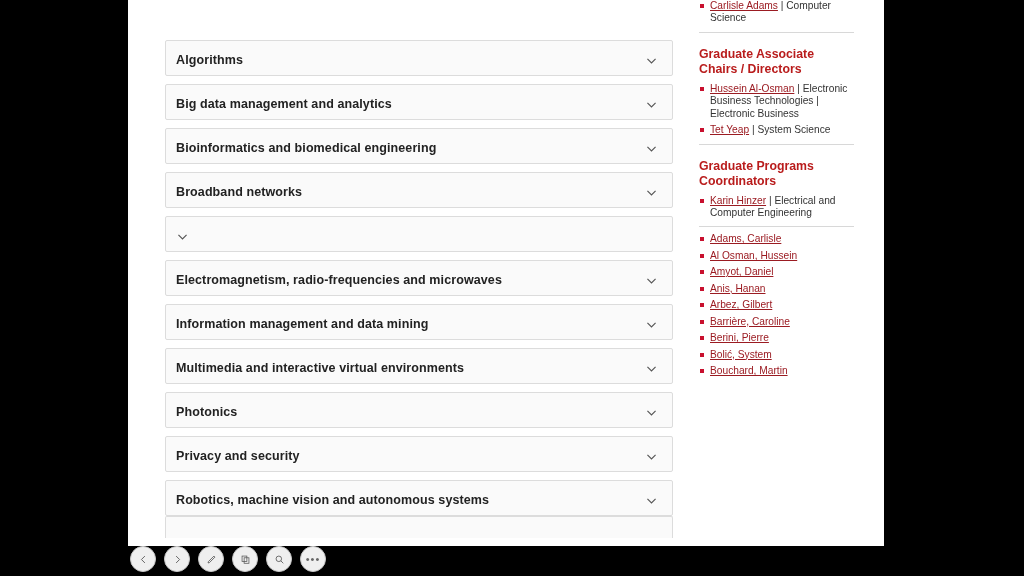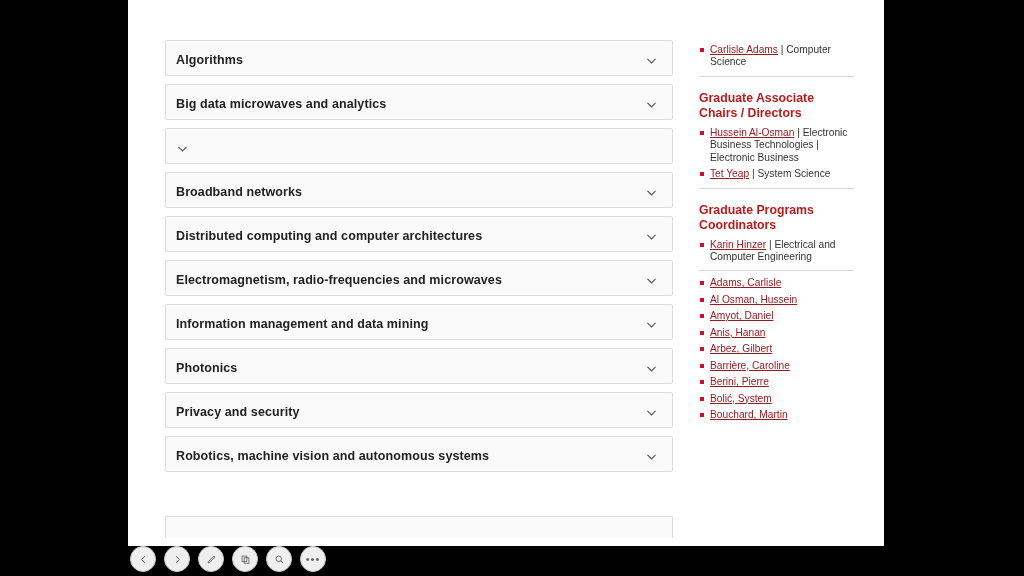--- a/index.html
+++ b/index.html
@@ -90,21 +90,20 @@
     color: #555;
   }
   .chev svg { display: block; }
 
   
   .sidebar {
     position: absolute;
     left: 571px;  
     top: 0;
     width: 155px;
-    padding-top: 44px;
     font-size: 10.5px;
     color: #222;
   }
   .side-h {
     font-size: 12.3px;
     font-weight: bold;
     color: #b91c1c;
     margin: 14px 0 5px 0;
     line-height: 1.26;
   }
@@ -195,47 +194,47 @@
       <div class="acc-item">
         <span class="acc-label">Algorithms</span>
         <span class="chev">
           <svg viewBox="0 0 16 16" width="13" height="13">
               <path d="M3 6l5 5 5-5" fill="none" stroke="currentColor" stroke-width="1.4"></path>
             </svg>
         </span>
       </div>
 
       <div class="acc-item">
-        <span class="acc-label">Big data microwaves and analytics</span>
-        <span class="chev">
-          <svg viewBox="0 0 16 16" width="13" height="13">
-              <path d="M3 6l5 5 5-5" fill="none" stroke="currentColor" stroke-width="1.4"></path>
-            </svg>
-        </span>
-      </div>
-
-      <div class="acc-item">
+        <span class="acc-label">Big data management and analytics</span>
+        <span class="chev">
+          <svg viewBox="0 0 16 16" width="13" height="13">
+              <path d="M3 6l5 5 5-5" fill="none" stroke="currentColor" stroke-width="1.4"></path>
+            </svg>
+        </span>
+      </div>
+
+      <div class="acc-item">
+        <span class="acc-label">Bioinformatics and biomedical engineering</span>
         <span class="chev">
           <svg viewBox="0 0 16 16" width="13" height="13">
               <path d="M3 6l5 5 5-5" fill="none" stroke="currentColor" stroke-width="1.4"></path>
             </svg>
         </span>
       </div>
 
       <div class="acc-item">
         <span class="acc-label">Broadband networks</span>
         <span class="chev">
           <svg viewBox="0 0 16 16" width="13" height="13">
               <path d="M3 6l5 5 5-5" fill="none" stroke="currentColor" stroke-width="1.4"></path>
             </svg>
         </span>
       </div>
 
       <div class="acc-item">
-        <span class="acc-label">Distributed computing and computer architectures</span>
         <span class="chev">
           <svg viewBox="0 0 16 16" width="13" height="13">
               <path d="M3 6l5 5 5-5" fill="none" stroke="currentColor" stroke-width="1.4"></path>
             </svg>
         </span>
       </div>
 
       <div class="acc-item">
         <span class="acc-label">Electromagnetism, radio-frequencies and microwaves</span>
         <span class="chev">
@@ -247,20 +246,28 @@
 
       <div class="acc-item">
         <span class="acc-label">Information management and data mining</span>
         <span class="chev">
           <svg viewBox="0 0 16 16" width="13" height="13">
               <path d="M3 6l5 5 5-5" fill="none" stroke="currentColor" stroke-width="1.4"></path>
             </svg>
         </span>
       </div>
 
+      <div class="acc-item">
+        <span class="acc-label">Multimedia and interactive virtual environments</span>
+        <span class="chev">
+          <svg viewBox="0 0 16 16" width="13" height="13">
+              <path d="M3 6l5 5 5-5" fill="none" stroke="currentColor" stroke-width="1.4"></path>
+            </svg>
+        </span>
+      </div>
 
       <div class="acc-item">
         <span class="acc-label">Photonics</span>
         <span class="chev">
           <svg viewBox="0 0 16 16" width="13" height="13">
               <path d="M3 6l5 5 5-5" fill="none" stroke="currentColor" stroke-width="1.4"></path>
             </svg>
         </span>
       </div>
 

